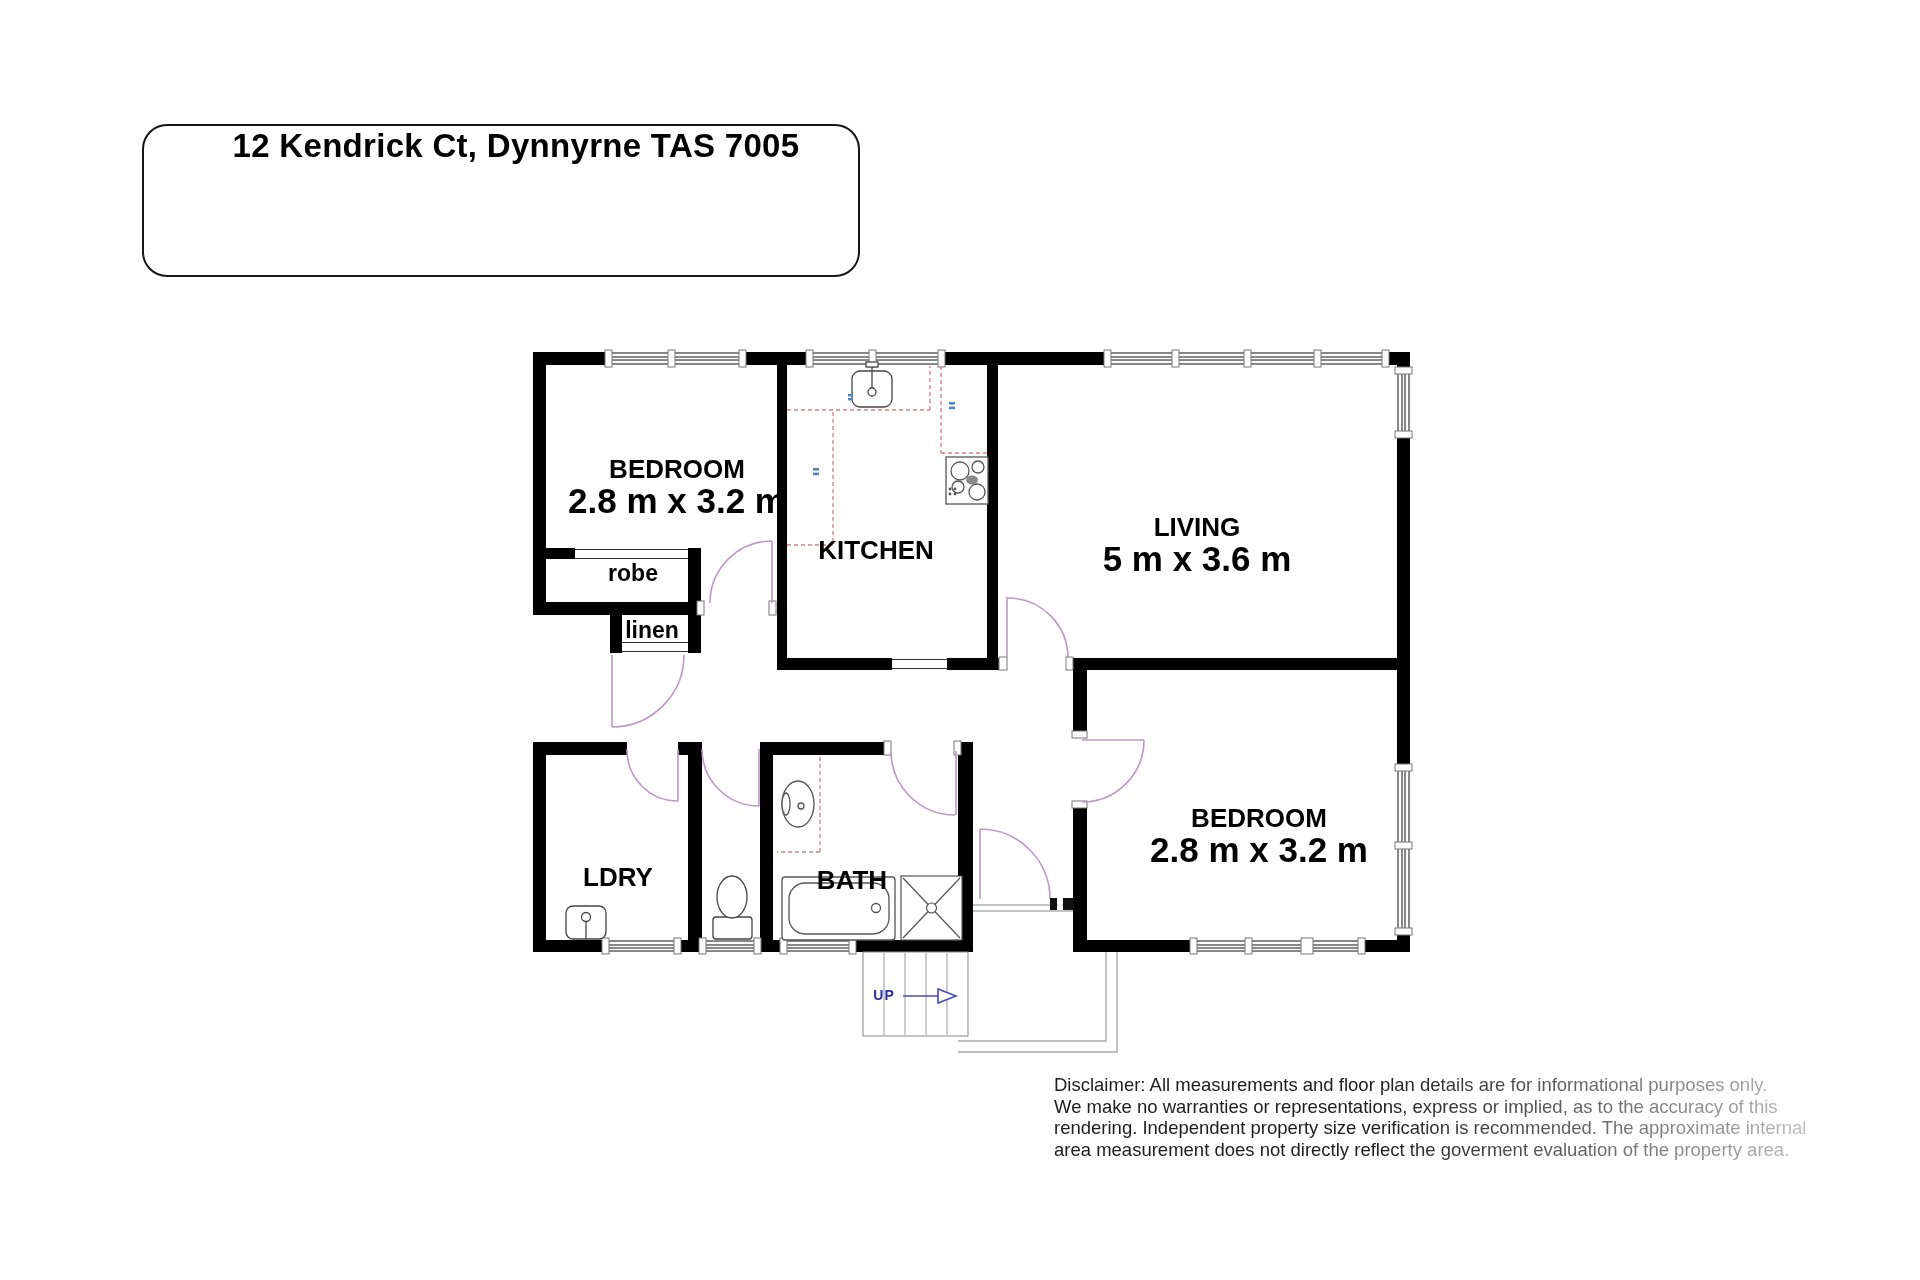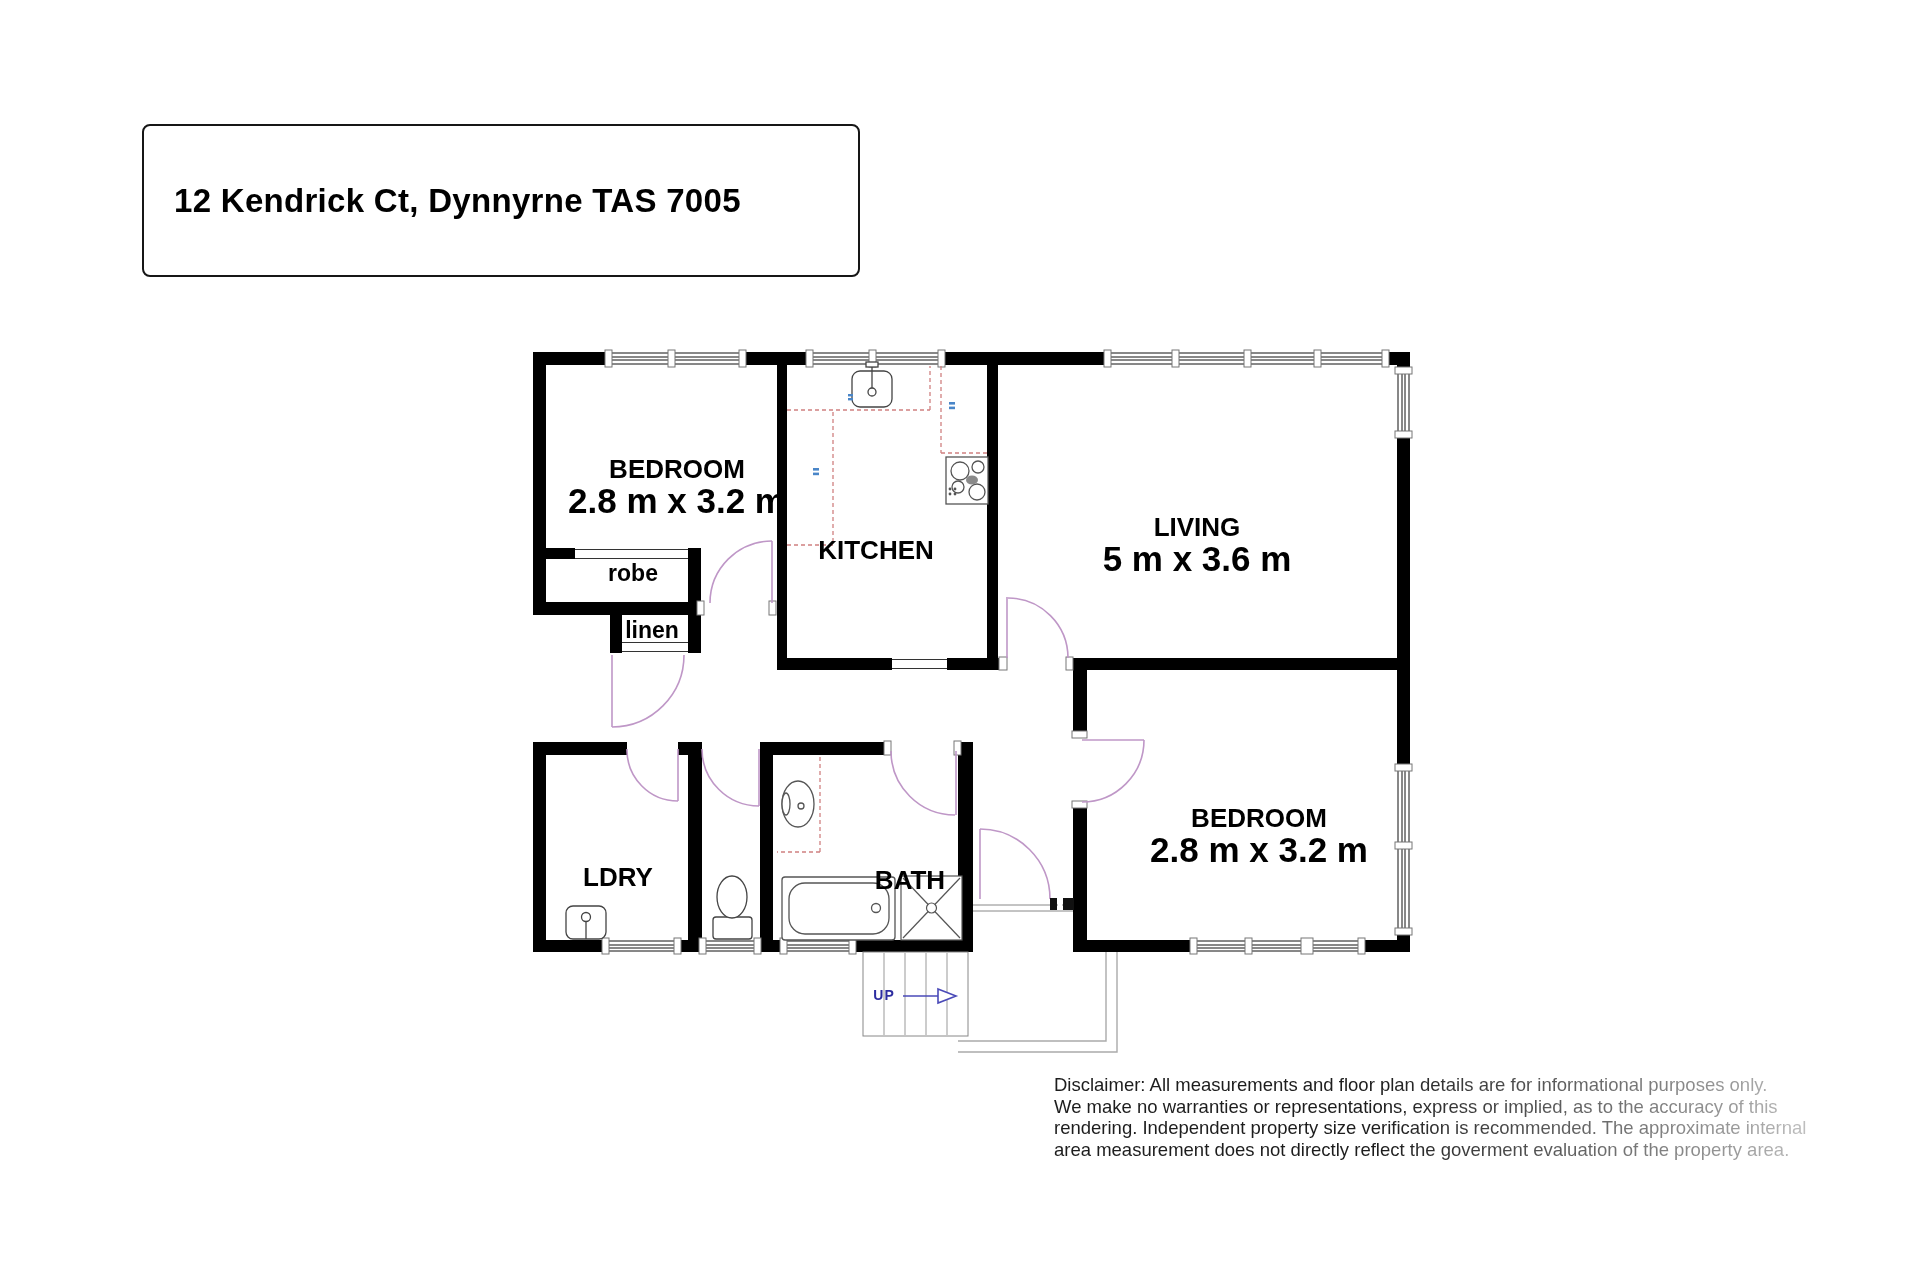--- a/index.html
+++ b/index.html
@@ -3,21 +3,21 @@
 <meta charset="utf-8">
 <style>
   html,body{margin:0;padding:0;background:#ffffff;}
   body{width:1920px;height:1280px;position:relative;font-family:"Liberation Sans",sans-serif;overflow:hidden;}
   #canvas{position:absolute;left:0;top:0;width:1920px;height:1280px;}
   svg{position:absolute;left:0;top:0;}
   .lbl{position:absolute;transform:translate(-50%,-50%);text-align:center;color:#000;font-weight:700;white-space:nowrap;line-height:1.04;}
   .room-lbl{font-size:26px;margin-top:32px;}
   .small-lbl{font-size:23px;}
   .lbl .dims{font-size:35px;font-weight:700;}
-  #title-box{position:absolute;left:142px;top:124px;width:718px;height:153px;border:2px solid #161616;border-radius:8px;box-sizing:border-box;display:flex;flex-direction:column;justify-content:center;padding-left:30px;}
+  #title-box{position:absolute;left:142px;top:124px;width:718px;height:153px;border:2px solid #161616;border-radius:25px;box-sizing:border-box;display:flex;justify-content:center;padding-left:30px;}
   #title-box .t{font-size:33px;font-weight:700;color:#000;line-height:40px;white-space:nowrap;letter-spacing:0.3px;}
   #up-label{position:absolute;transform:translate(-50%,-50%);font-size:14px;font-weight:600;color:#2d2da0;letter-spacing:1px;}
   #disclaimer{position:absolute;left:1054px;top:1074px;width:760px;color:#1d1d1d;font-size:18.5px;font-weight:400;line-height:21.5px;}
   #disclaimer .dline{white-space:nowrap;}
   #disclaimer-fade{position:absolute;left:1380px;top:1074px;width:440px;height:92px;background:linear-gradient(90deg,rgba(255,255,255,0) 0%,rgba(255,255,255,0.55) 80%,rgba(255,255,255,0.75) 100%);pointer-events:none;}
 </style>
 </head>
 <body>
 
 <div id="canvas">
@@ -324,21 +324,21 @@
 </div>
 
 <div class="lbl small-lbl" style="left:652px;top:631px;">
   <div>linen</div>
 </div>
 
 <div class="lbl room-lbl" style="left:618px;top:846px;">
   <div>LDRY</div>
 </div>
 
-<div class="lbl room-lbl" style="left:910px;top:849px;">
+<div class="lbl room-lbl" style="left:852px;top:849px;">
   <div>BATH</div>
 </div>
 
 <div class="lbl room-lbl" style="left:1259px;top:805px;">
   <div>BEDROOM</div>
   <div class="dims">2.8 m x 3.2 m</div>
 </div>
 
 <div id="up-label" style="left:884px;top:995px;">UP</div>
 

